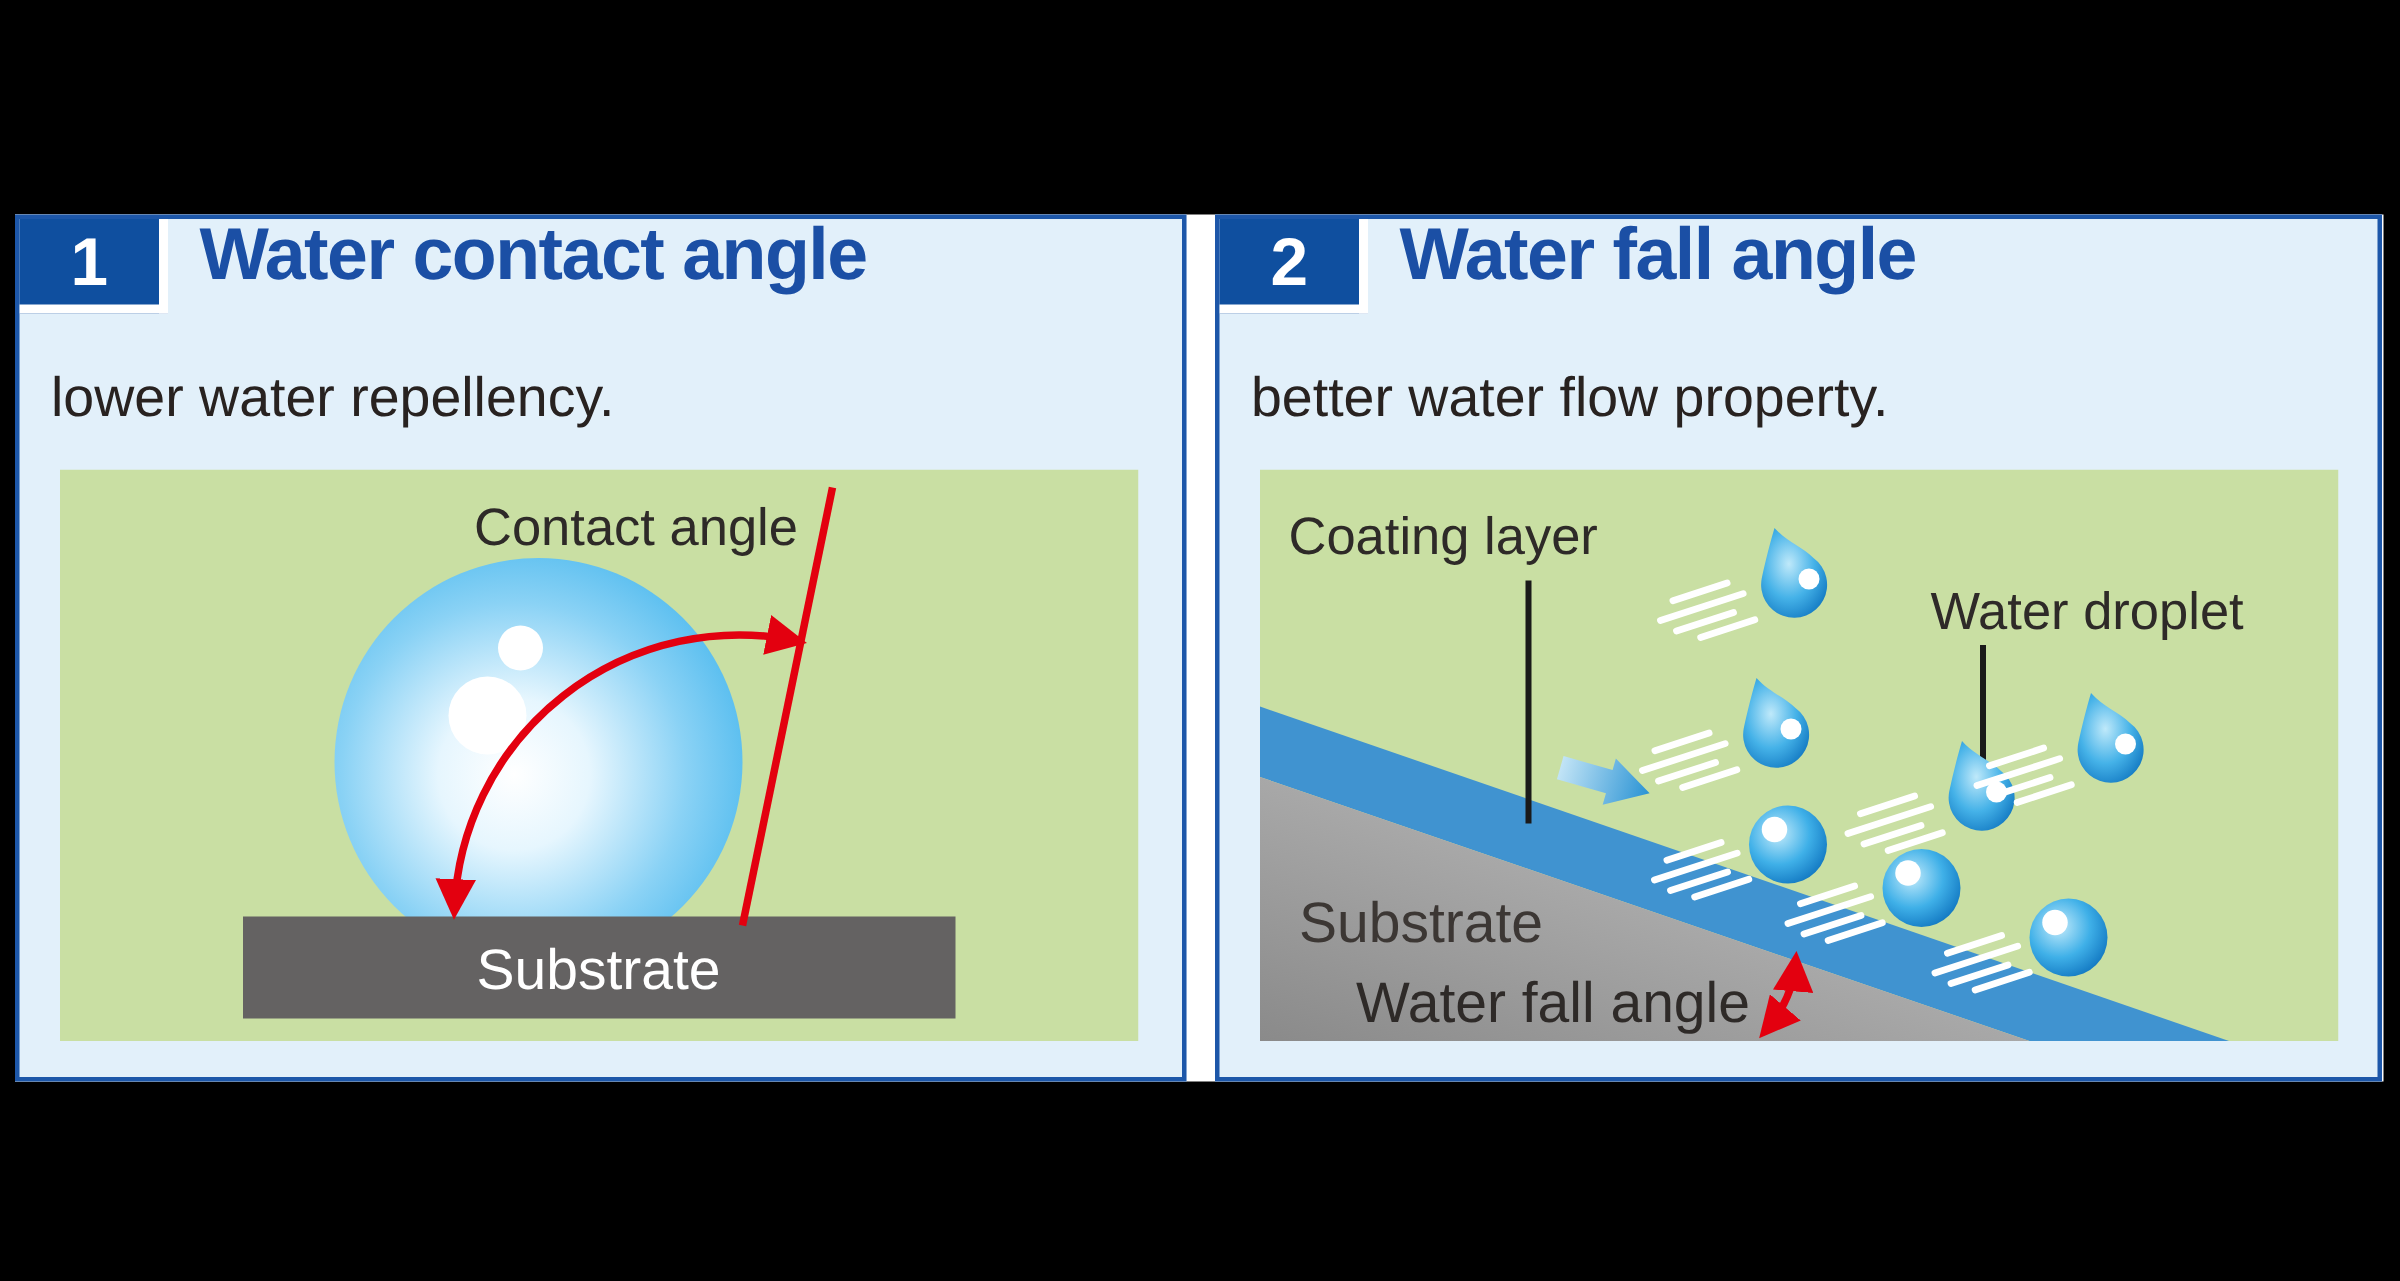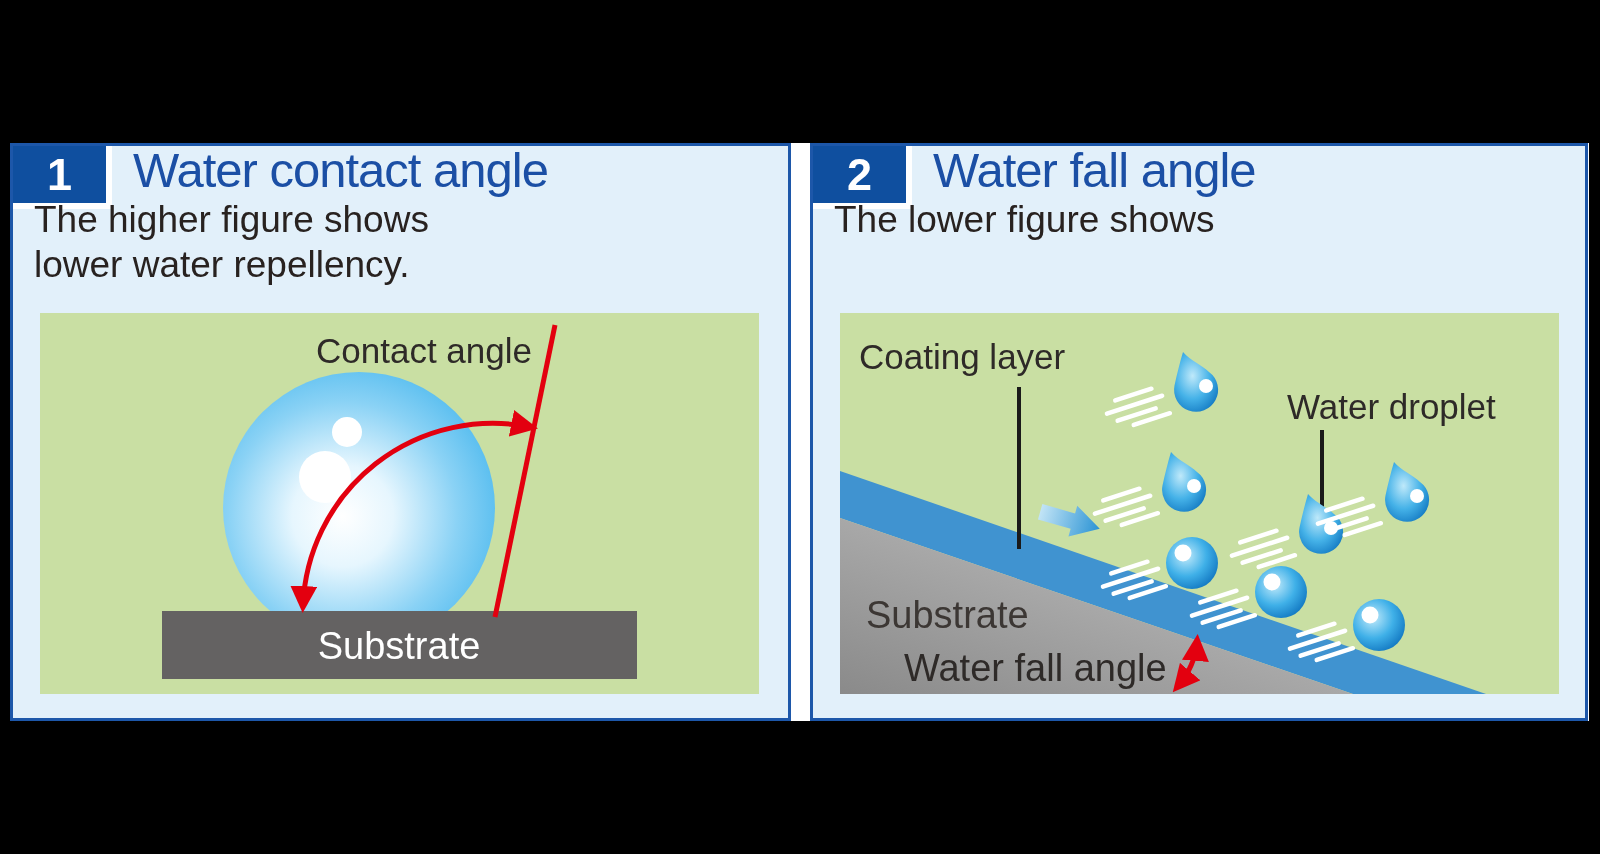--- a/index.html
+++ b/index.html
@@ -23,21 +23,21 @@
   .panel.right{width:778px;}
   .badge{
     position:absolute;left:0;top:0;width:93px;height:57px;
     background:var(--badge-bg,#0f4f9f);
     border-right:6px solid #fff;border-bottom:6px solid #fff;
     display:flex;align-items:center;justify-content:center;
     color:var(--badge-text,#fff);font-size:45px;font-weight:bold;
   }
   .title{
     position:absolute;left:120px;top:-7px;margin:0;
-    font-size:49px;line-height:62px;font-weight:normal;letter-spacing:-1px;
+    font-size:49px;line-height:62px;font-weight:bold;letter-spacing:-1px;
     color:var(--title-blue,#1b4fa5);
     text-align:right;
   }
   .subtitle{
     position:absolute;left:21px;top:51px;margin:0;
     font-size:37px;line-height:45px;color:var(--body-text,#282220);
   }
   .diagram{position:absolute;left:27px;top:167px;width:719px;height:381px;}
   svg text{font-family:"Liberation Sans",sans-serif;}
   .diag-label{font-size:35px;fill:var(--label-text,#2e2a28);}
@@ -48,21 +48,21 @@
 </head>
 <body>
 
 <div class="backdrop">
 
   <section class="panel left">
     <div class="badge">
       <span>1</span>
     </div>
     <h2 class="title">Water contact angle</h2>
-    <p class="subtitle"><span>The higher figure shows</span><br><span>lower water repellency.</span></p>
+    <p class="subtitle"><br><span>lower water repellency.</span></p>
 
     <svg class="diagram" viewBox="0 0 719 381">
       <defs>
         <radialGradient id="dropGrad1" cx="44%" cy="53%" r="62%">
           <stop offset="0%" stop-color="#ffffff"></stop>
           <stop offset="30%" stop-color="#e6f6fe"></stop>
           <stop offset="68%" stop-color="#8ad2f5"></stop>
           <stop offset="100%" stop-color="#4db9ee"></stop>
         </radialGradient>
         <marker id="arr1" viewBox="0 0 10 10" refX="7" refY="5" markerWidth="5.4" markerHeight="5.4" orient="auto-start-reverse">
@@ -84,21 +84,21 @@
 
       <text x="384" y="50" text-anchor="middle" class="diag-label">Contact angle</text>
     </svg>
   </section>
 
   <section class="panel right">
     <div class="badge">
       <span>2</span>
     </div>
     <h2 class="title">Water fall angle</h2>
-    <p class="subtitle"><span>The lower figure shows</span><br></p>
+    <p class="subtitle"><br><span>better water flow property.</span></p>
 
     <svg class="diagram" viewBox="0 0 719 381">
       <defs>
         <radialGradient id="tearGrad" cx="42%" cy="40%" r="70%">
           <stop offset="0%" stop-color="#bfe9fa"></stop>
           <stop offset="55%" stop-color="#45b2e8"></stop>
           <stop offset="100%" stop-color="#1076c0"></stop>
         </radialGradient>
         <radialGradient id="ballGrad" cx="38%" cy="36%" r="72%">
           <stop offset="0%" stop-color="#c3ebfb"></stop>

